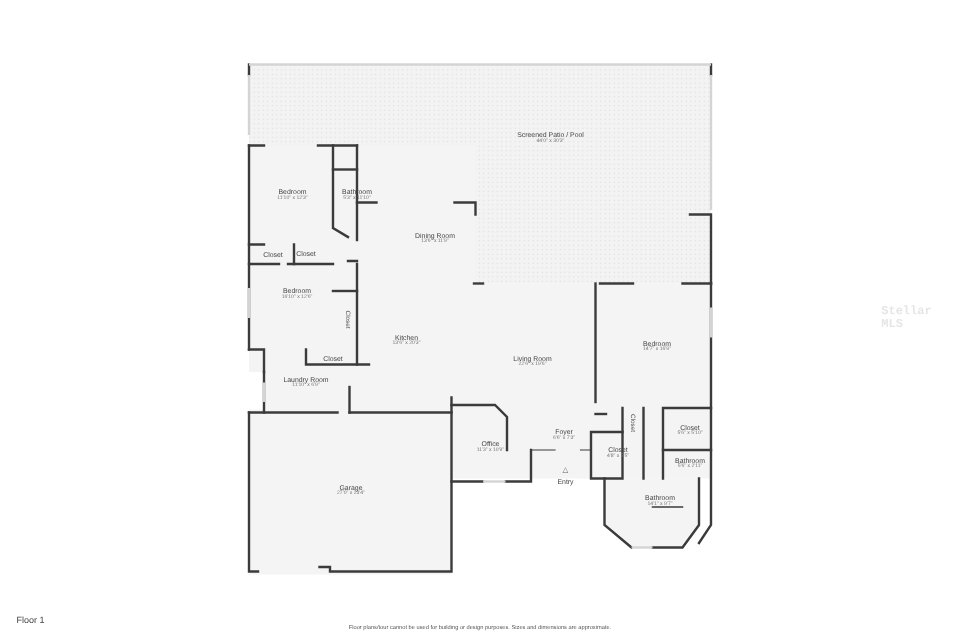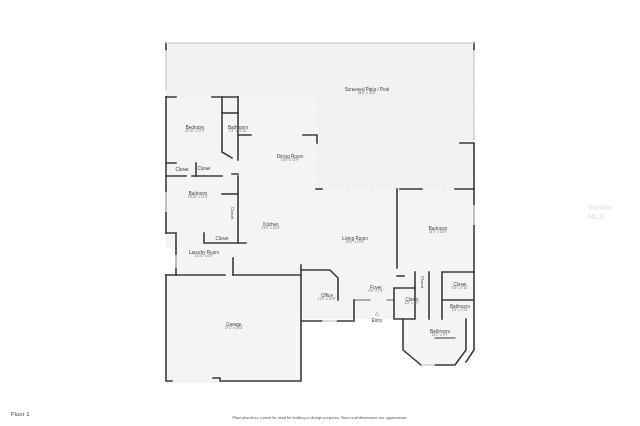--- a/index.html
+++ b/index.html
@@ -4,21 +4,21 @@
 <style>
   html, body { margin:0; padding:0; }
   body { width:640px; height:426px; background:#ffffff; position:relative; overflow:hidden; font-family:"Liberation Sans", sans-serif; }
   #plan { position:absolute; left:0; top:0; }
   .lbl { position:absolute; transform:translate(-50%,-50%); text-align:center; color:#555; white-space:nowrap; line-height:1.15; }
   .lbl .n { font-size:4.6px; color:#444; display:block; }
   .lbl .d { font-size:3.4px; color:#777; display:block; }
   .vlbl { position:absolute; transform:translate(-50%,-50%) rotate(90deg); font-size:4.2px; color:#444; white-space:nowrap; }
   .floor { position:absolute; left:11px; top:411px; font-size:6px; color:#444; }
   .disc { position:absolute; left:320px; top:418px; transform:translate(-50%,-50%); font-size:3.8px; color:#555; white-space:nowrap; }
-  .wm { position:absolute; left:605px; top:212px; transform:translate(-50%,-50%); font-size:8px; color:#e6e6e6; font-weight:bold; }
+  .wm { position:absolute; left:605px; top:212px; transform:translate(-50%,-50%); font-size:8px; color:#e6e6e6; font-weight:bold;font-family:Liberation Mono, monospace; }
   .entry-sym { position:absolute; left:377px; top:313px; font-size:5px; color:#666; transform:translate(-50%,-50%); }
 </style>
 </head>
 <body>
 
 <svg id="plan" width="640" height="426" viewBox="0 0 640 426">
   <defs>
     <pattern id="hatch" width="3" height="3" patternUnits="userSpaceOnUse">
       <rect width="3" height="3" fill="#f3f3f3"></rect>
       <circle cx="1.5" cy="1.5" r="0.45" fill="#dcdcdc"></circle>

